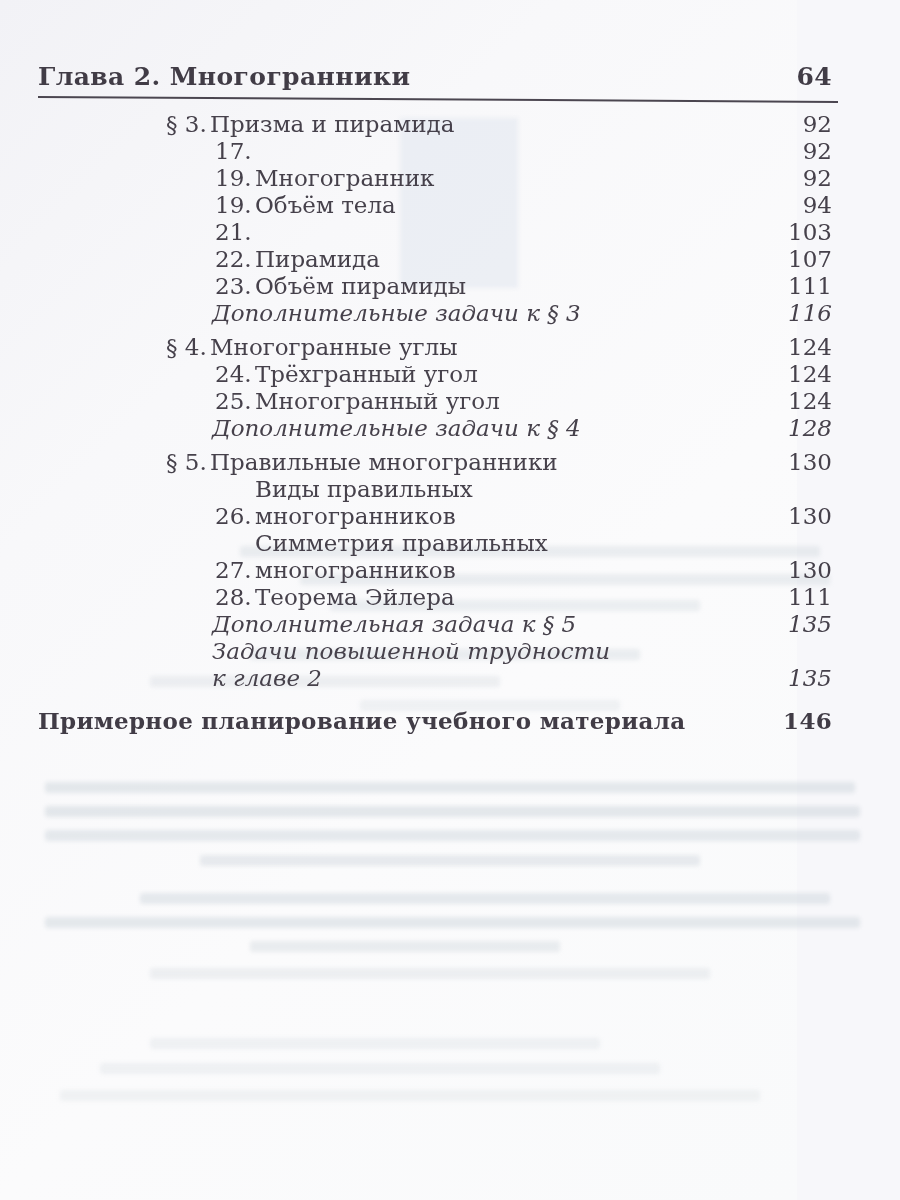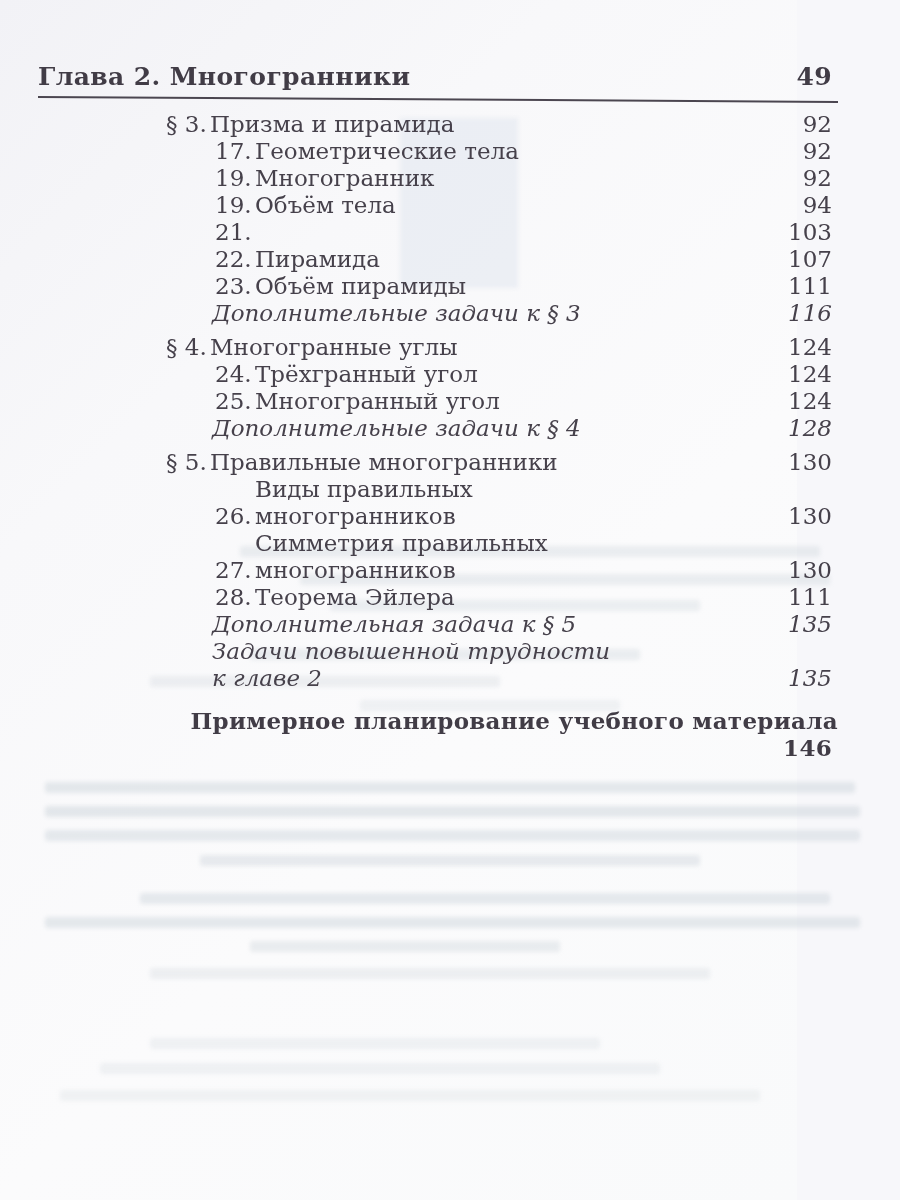--- a/index.html
+++ b/index.html
@@ -86,21 +86,20 @@
   .row.section .num{width:44px;}
   .row.item{padding-left:177px;}
   .row.item .num{width:40px;}
   .row.italic-row{padding-left:174px;font-style:italic;gap:25px;}
   .row.chapter-row{
     padding-left:0;
     margin-top:15px;
     font-weight:bold;
     color:var(--heading);
     letter-spacing:.3px;
-    flex-direction:column;
   }
 </style>
 </head>
 <body>
 
 <div class="page">
 
   <div class="ghosts">
     <div class="g block" style="left:400px;top:118px;width:118px;height:170px;opacity:.75;"></div>
     <div class="g" style="left:240px;top:546px;width:580px;opacity:.30;"></div>
@@ -119,34 +118,34 @@
     <div class="g" style="left:150px;top:968px;width:560px;opacity:.25;"></div>
     <div class="g" style="left:150px;top:1038px;width:450px;opacity:.22;"></div>
     <div class="g" style="left:100px;top:1063px;width:560px;opacity:.22;"></div>
     <div class="g" style="left:60px;top:1090px;width:700px;opacity:.20;"></div>
   </div>
 
   <div class="content">
 
     <div class="toc-header">
       <span>Глава 2. Многогранники</span>
-      <span class="pg">49</span>
+      <span class="pg">64</span>
     </div>
 
     <div class="header-rule"></div>
 
     <div class="toc-list">
         <div class="row section">
           <span class="num">§ 3.</span>
           <span class="text"><span>Призма и пирамида</span></span>
           <span class="pg">92</span>
         </div>
         <div class="row item">
           <span class="num">17.</span>
-          <span class="text"><span>Геометрические тела</span><br></span>
+          <span class="text"><br></span>
           <span class="pg">92</span>
         </div>
         <div class="row item">
           <span class="num">19.</span>
           <span class="text"><span>Многогранник</span></span>
           <span class="pg">92</span>
         </div>
         <div class="row item">
           <span class="num">19.</span>
           <span class="text"><span>Объём тела</span></span>

